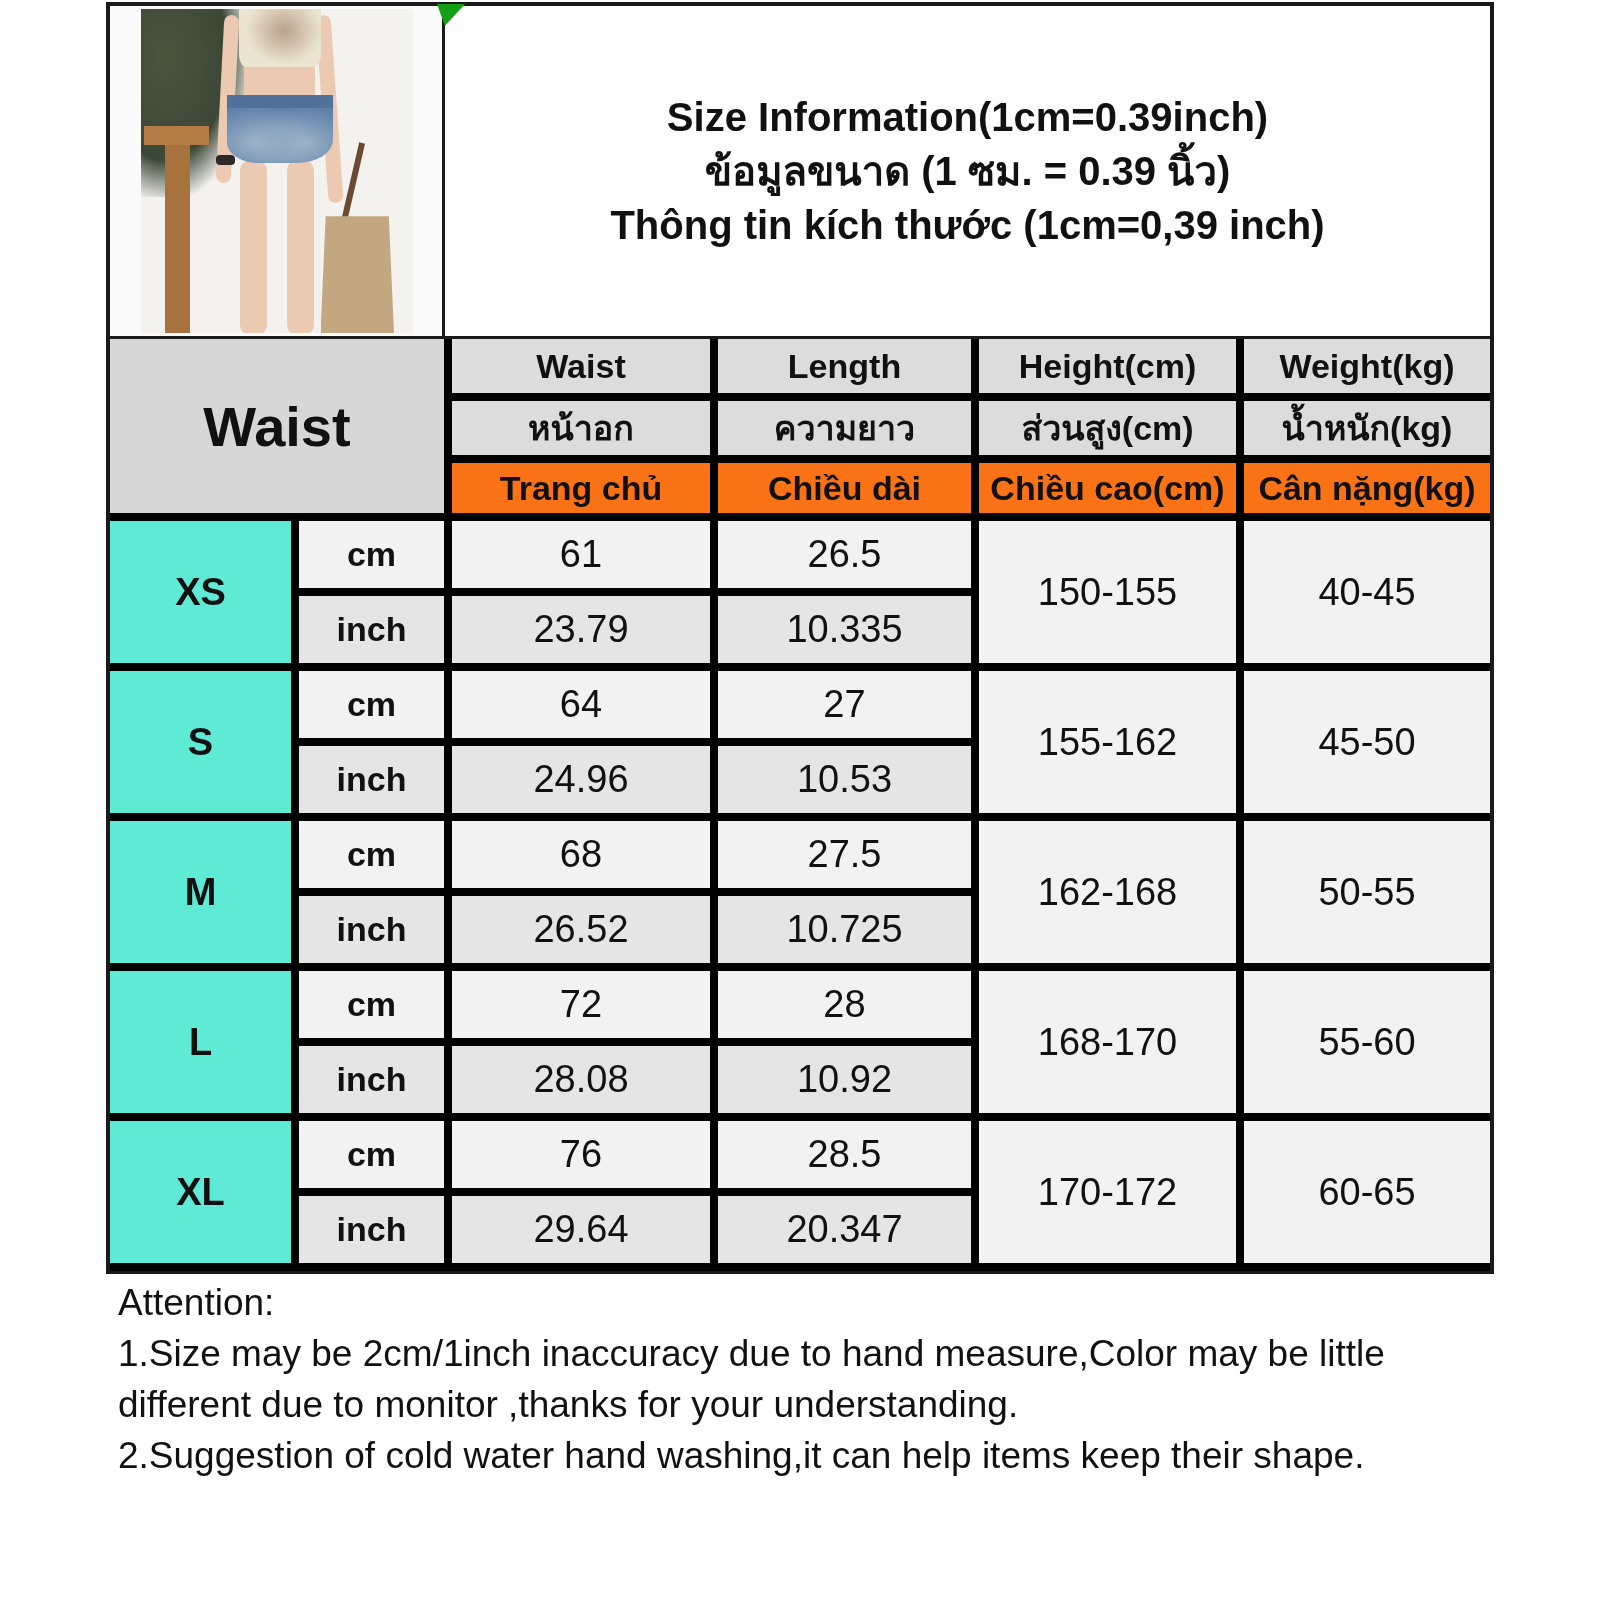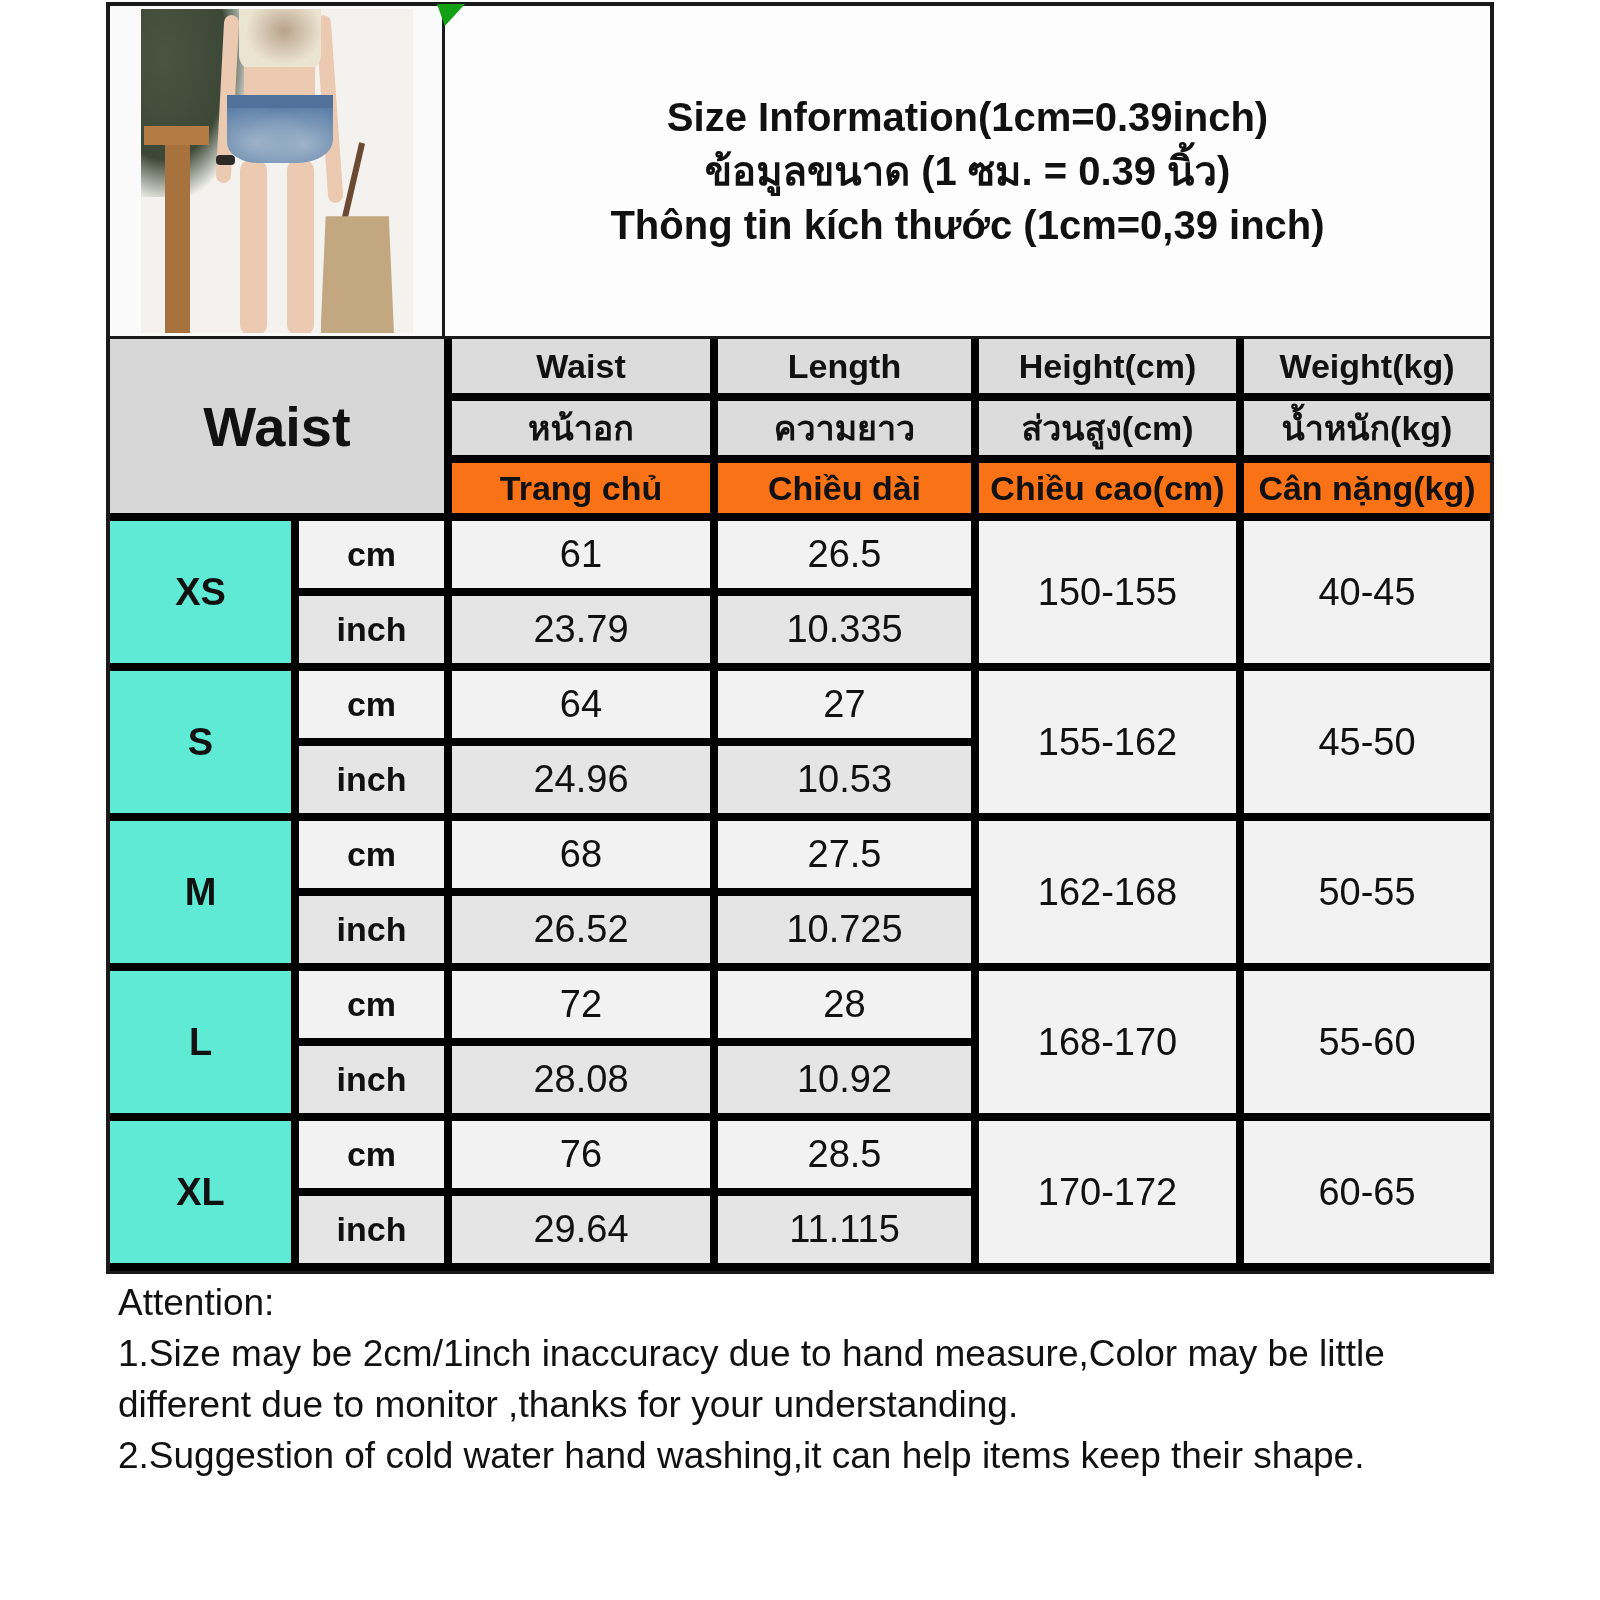--- a/index.html
+++ b/index.html
@@ -188,21 +188,21 @@
         <td class="size-lab" rowspan="2">XL</td>
         <td class="unit bg-l">cm</td>
         <td class="val bg-l">76</td>
         <td class="val bg-l">28.5</td>
         <td class="val bg-l" rowspan="2">170-172</td>
         <td class="val bg-l" rowspan="2">60-65</td>
       </tr>
       <tr class="dr">
         <td class="unit bg-w">inch</td>
         <td class="val bg-w">29.64</td>
-        <td class="val bg-w">11.115</td>
+        <td class="val bg-w">20.347</td>
       </tr>
     </tbody>
   </table>
 
   <div class="attention">
     <p>Attention:</p>
     <p>1.Size may be 2cm/1inch inaccuracy due to hand measure,Color may be little different due to monitor ,thanks for your understanding.</p>
     <p>2.Suggestion of cold water hand washing,it can help items keep their shape.</p>
   </div>
 </div>

